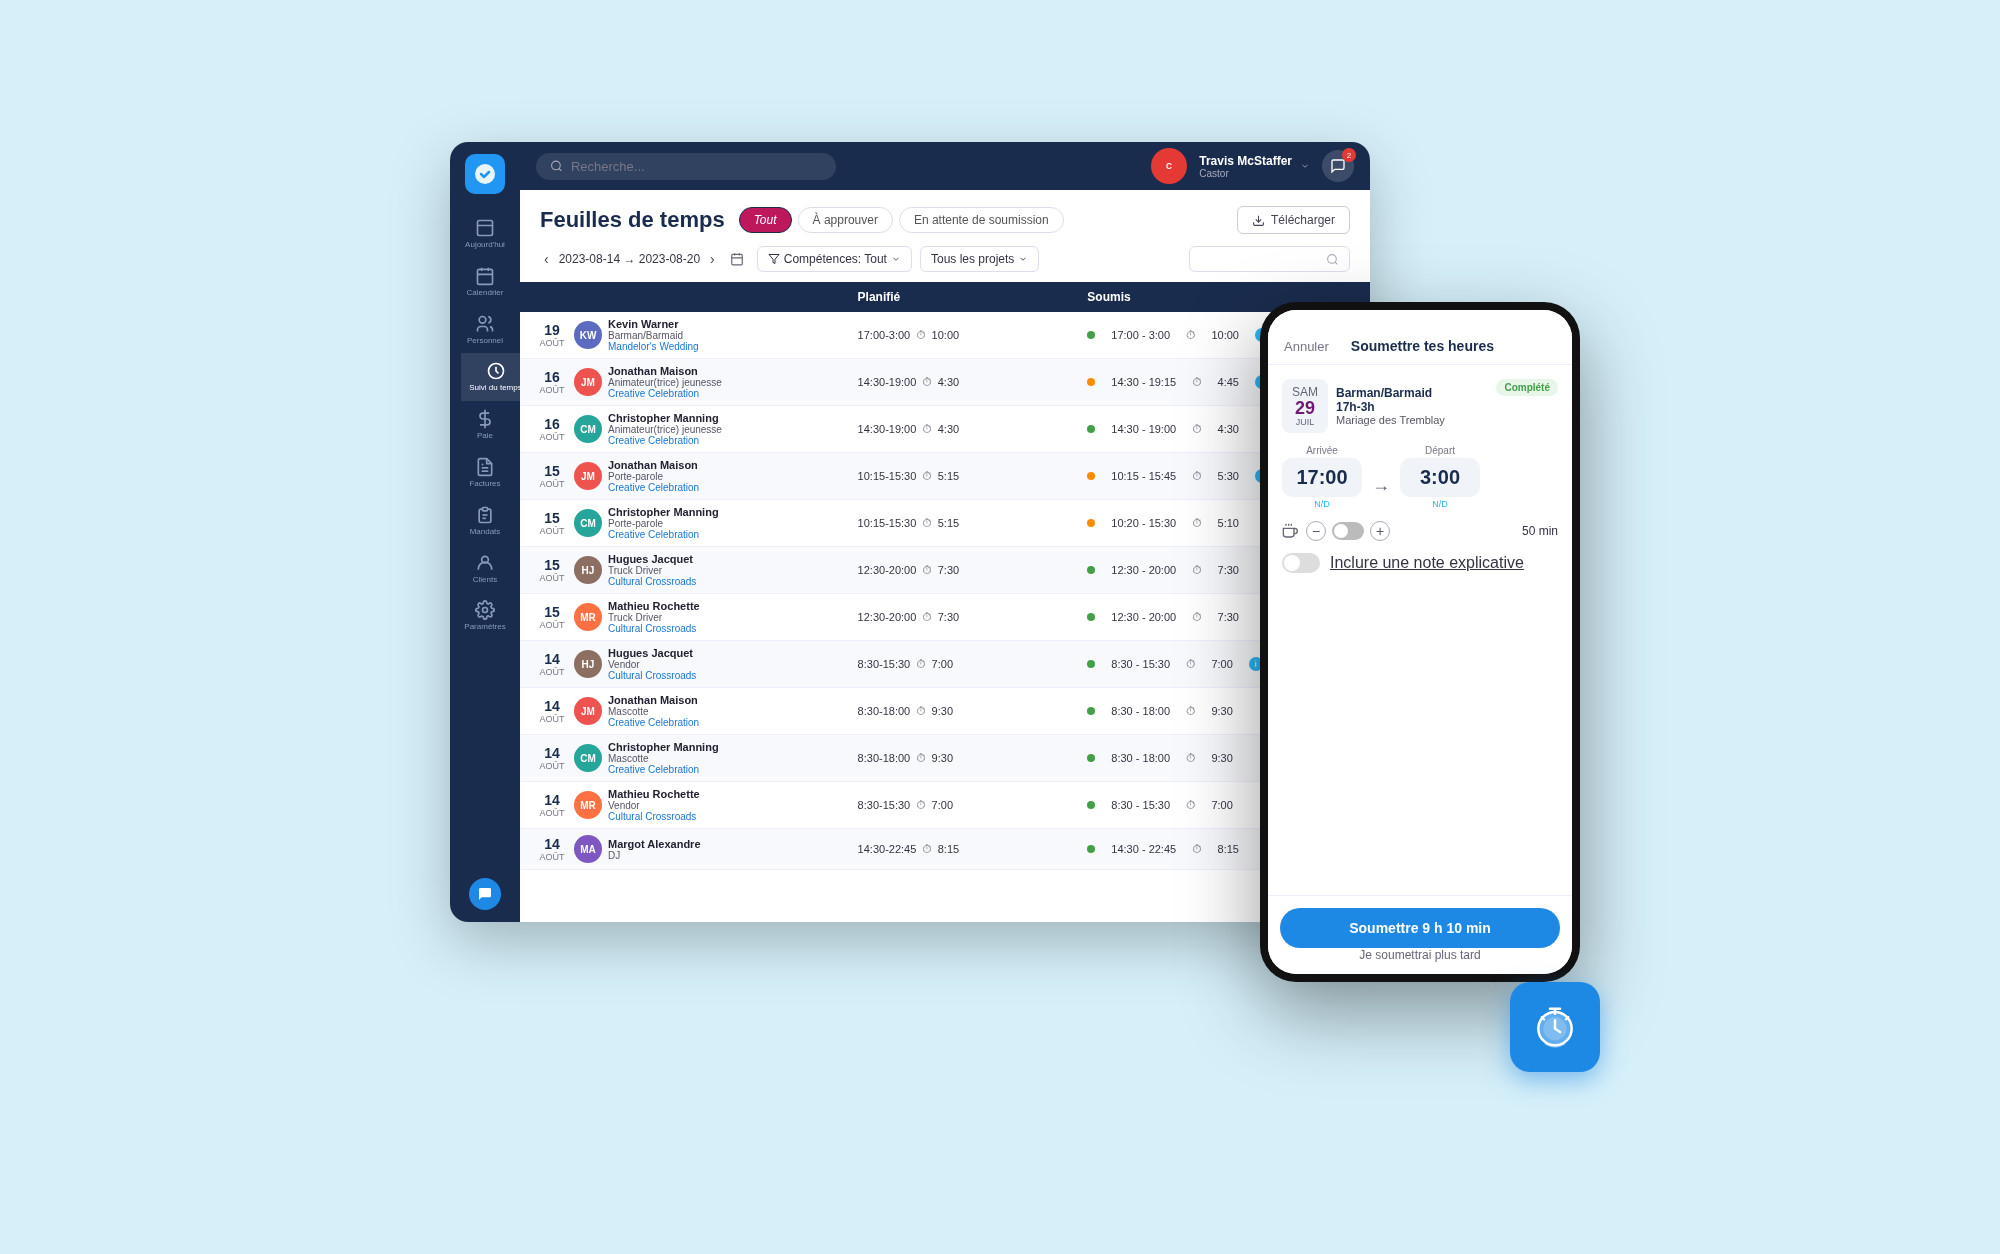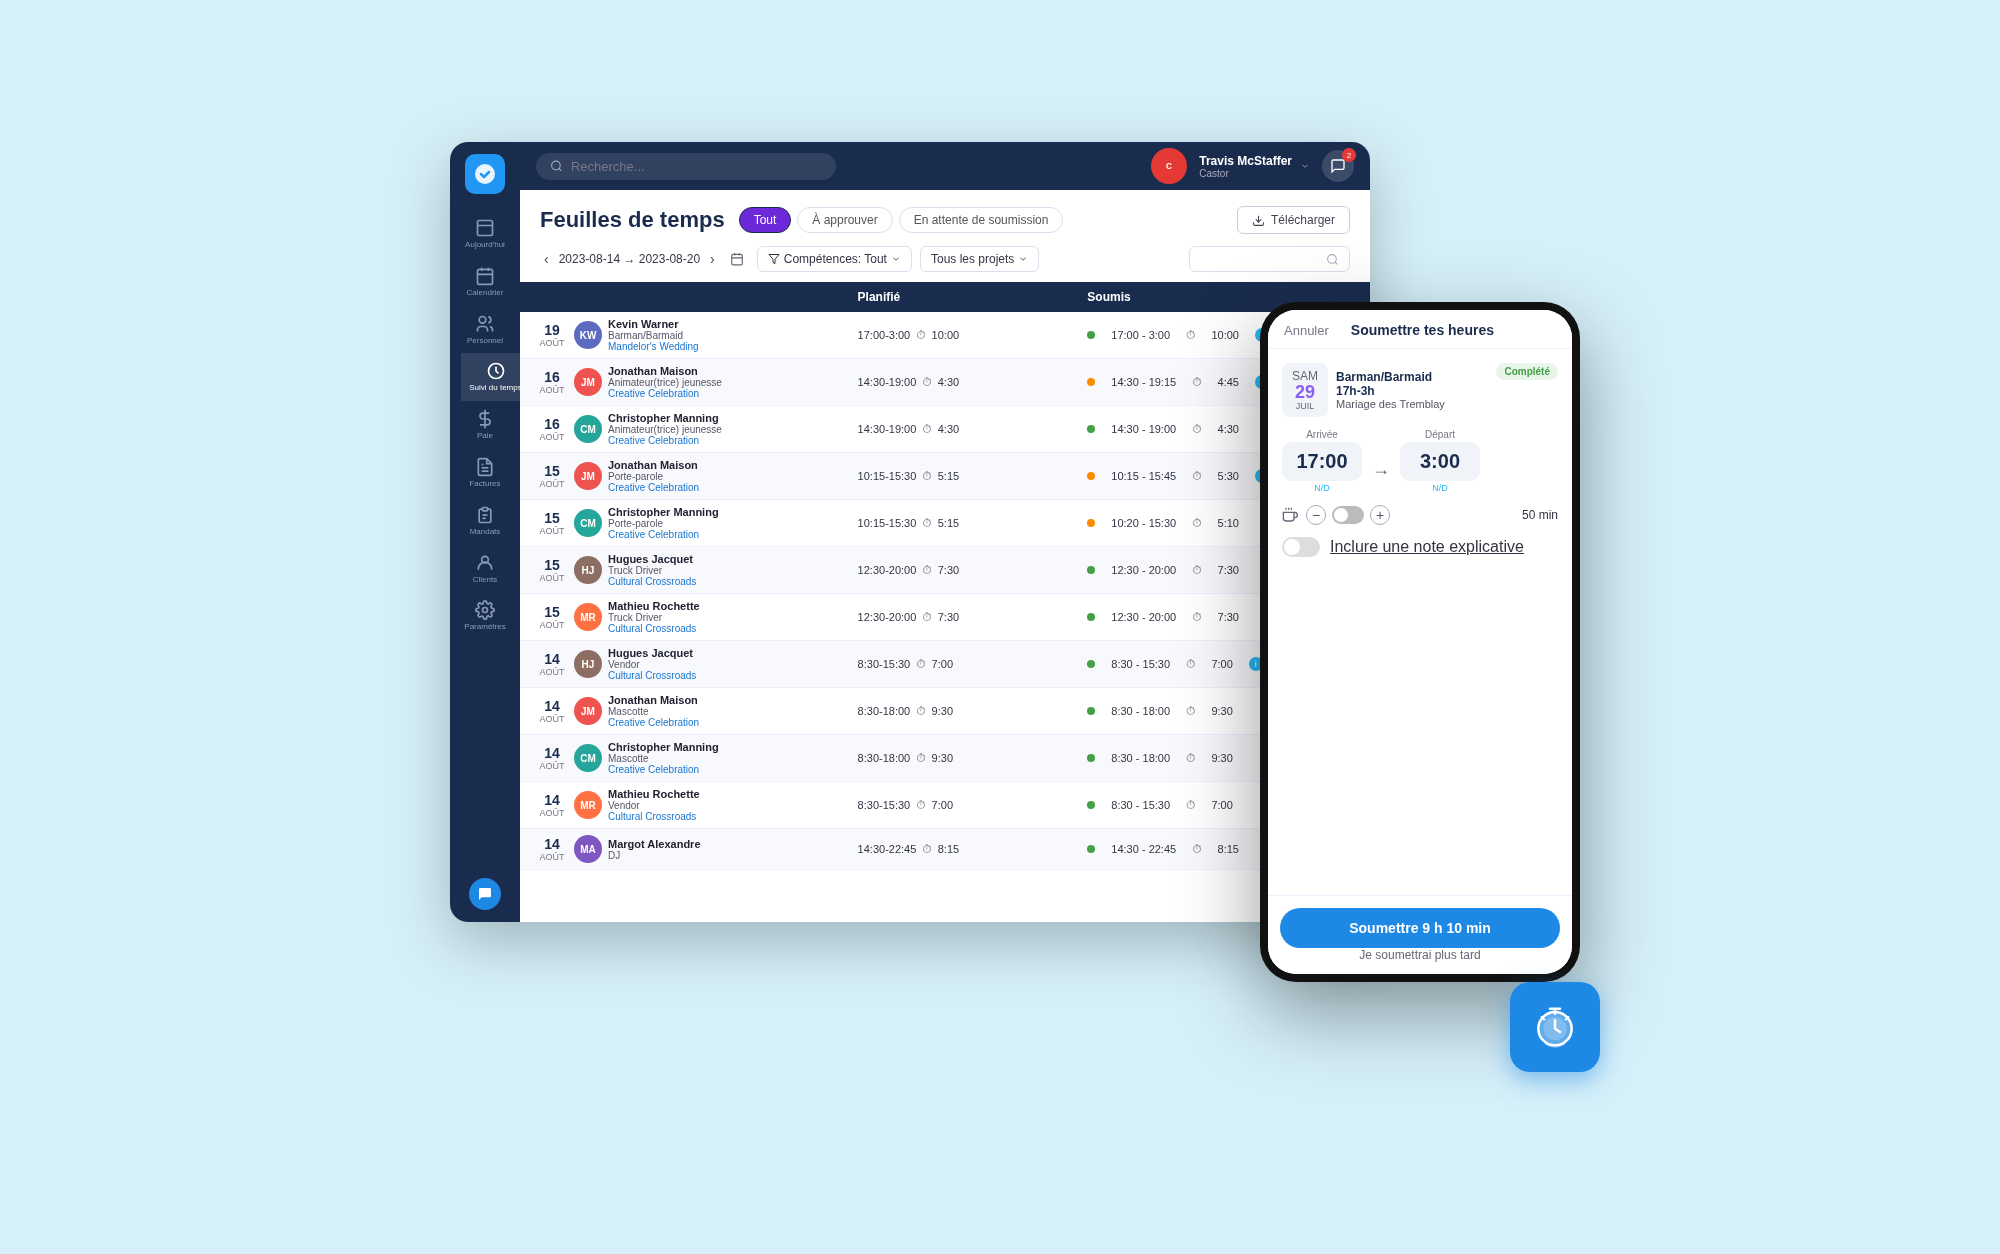--- a/index.html
+++ b/index.html
@@ -208,23 +208,24 @@
       padding: 5px 14px;
       border-radius: 20px;
       font-size: 12px;
       cursor: pointer;
       border: 1px solid #dde;
       background: #fff;
       color: #555;
     }
 
     .filter-tab.active {
-      background: #6d28d9;
+      background: #be185d;
       color: #fff;
       border-color: #1a2c4e;
+      font-style: italic;
     }
 
     .download-btn {
       margin-left: auto;
       display: flex;
       align-items: center;
       gap: 6px;
       padding: 6px 14px;
       border: 1px solid #ccd;
       border-radius: 6px;
@@ -425,21 +426,21 @@
       background: #f0f4f8;
       display: flex;
       flex-direction: column;
       overflow: hidden;
       margin: 8px;
       border-radius: 28px;
     }
 
     .phone-topbar {
       background: #fff;
-      padding: 12px 16px 10px;
+      padding: 28px 16px 10px;
       display: flex;
       align-items: center;
       justify-content: space-between;
       border-bottom: 1px solid #eef;
     }
 
     .phone-cancel {
       color: #778;
       font-size: 13px;
       cursor: pointer;
@@ -474,21 +475,21 @@
     }
 
     .shift-date-box {
       background: #f0f4f8;
       border-radius: 8px;
       padding: 6px 10px;
       text-align: center;
     }
 
     .shift-date-day-label { font-size: 12px; color: #667; text-transform: uppercase; }
-    .shift-date-num { font-size: 18px; font-weight: 700; color: #8b5cf6; line-height: 1; }
+    .shift-date-num { font-size: 18px; font-weight: 700; color: #701a75; line-height: 1; }
     .shift-date-month { font-size: 9px; color: #667; text-transform: uppercase; }
     .shift-role { font-weight: 600; color: #1a2c4e; font-size: 12px; }
     .shift-hours-right { font-size: 12px; color: #1a2c4e; font-weight: 600; }
     .shift-wedding { font-size: 11px; color: #556; }
 
     .completed-badge {
       background: #e8f5e9;
       color: #43a047;
       font-size: 10px;
       padding: 3px 8px;

